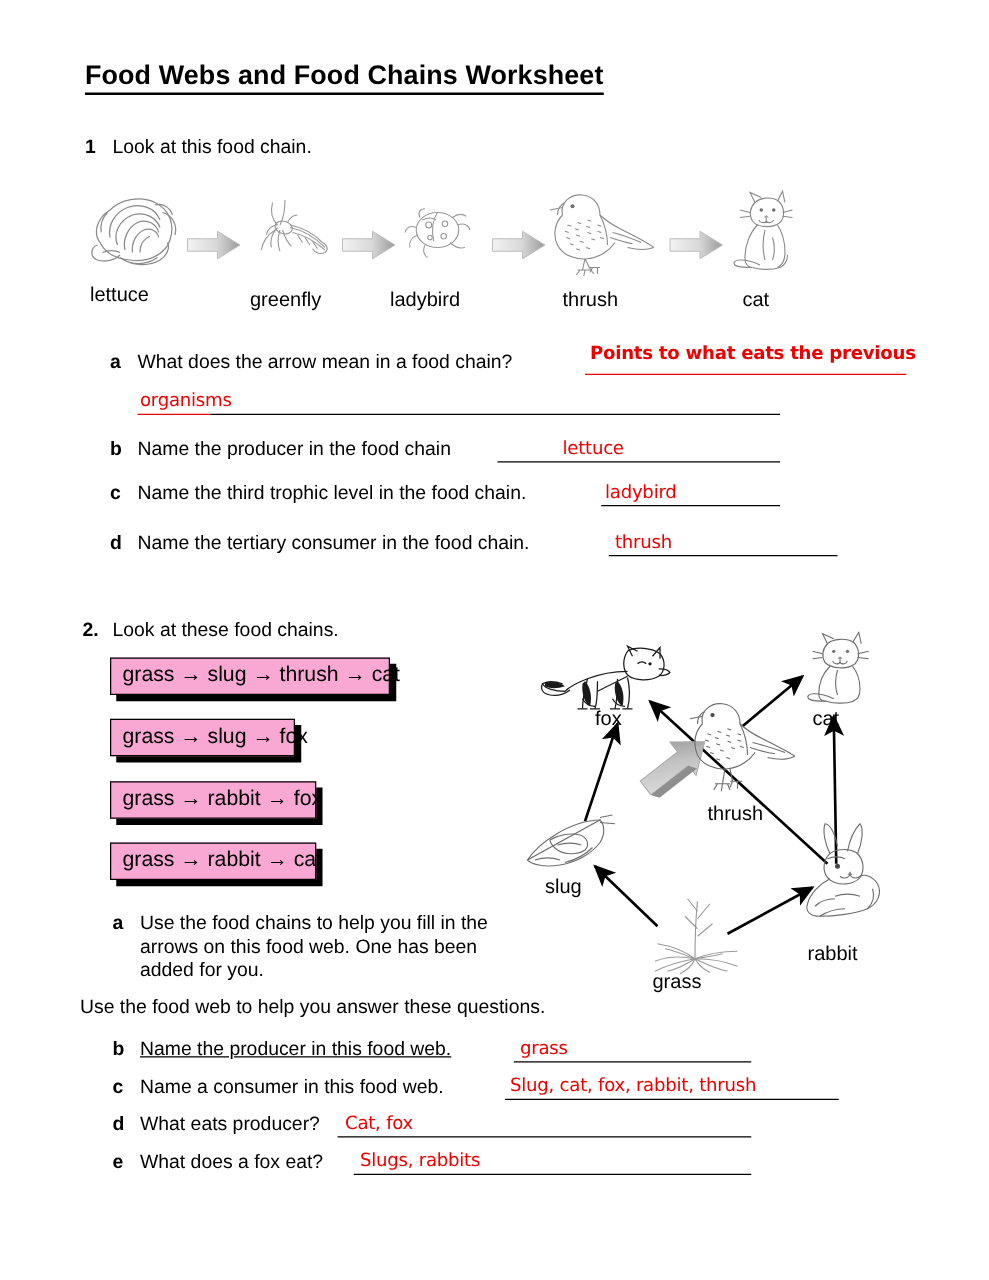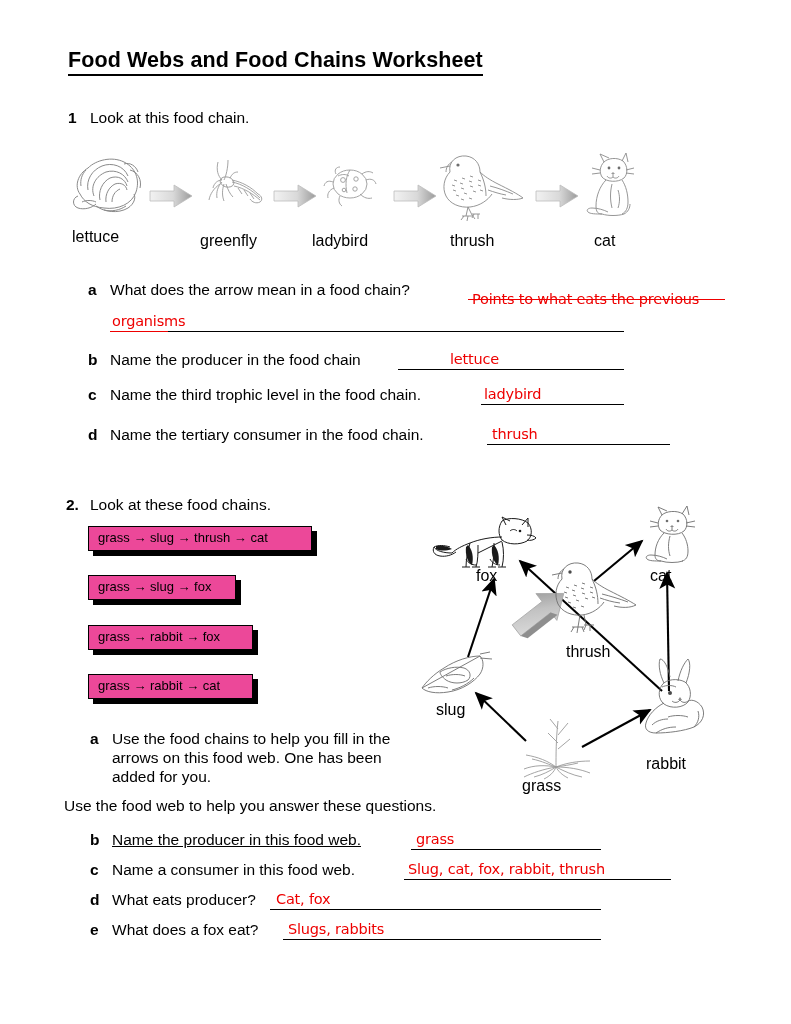--- a/index.html
+++ b/index.html
@@ -78,24 +78,24 @@
     white-space: nowrap;
   }
   .gray-arrow {
     position: absolute;
   }
 
   
   .chainbox {
     position: absolute;
     box-sizing: border-box;
-    background: #ec4899;
+    background: #f9a8d4;
     border: 1.4px solid #000000;
     box-shadow: 5px 5px 0 0 #000000;
-    font-size: 13px;
+    font-size: 17px;
     padding: 4px 9px 5px 9px;
     white-space: nowrap;
     line-height: 1.1;
   }
 
   
   .webwrap {
     position: absolute;
     left: 410px;
     top: 505px;
@@ -282,21 +282,21 @@
 
   <div class="chainlabel" style="left:72px; top:228px;">lettuce</div>
   <div class="chainlabel" style="left:200px; top:232px;">greenfly</div>
   <div class="chainlabel" style="left:312px; top:232px;">ladybird</div>
   <div class="chainlabel" style="left:450px; top:232px;">thrush</div>
   <div class="chainlabel" style="left:594px; top:232px;">cat</div>
 
   <div class="qletter" style="left:88px; top:281px;">a</div>
   <div class="qtext" style="left:110px; top:281px;">What does the arrow mean in a food chain?</div>
   <div class="rule red" style="left:468px; top:299px; width:257px;"></div>
-  <div class="answer" style="left:472px; top:291px;">Points to what eats the previous</div>
+  <div class="answer" style="left:472px; top:275px;font-weight:bold;">Points to what eats the previous</div>
   <div class="rule red" style="left:110px; top:331px; width:58px;"></div>
   <div class="rule" style="left:168px; top:331px; width:456px;"></div>
   <div class="answer" style="left:112px; top:313px;">organisms</div>
 
   <div class="qletter" style="left:88px; top:351px;">b</div>
   <div class="qtext" style="left:110px; top:351px;">Name the producer in the food chain</div>
   <div class="rule" style="left:398px; top:369px; width:226px;"></div>
   <div class="answer" style="left:450px; top:351px;">lettuce</div>
 
   <div class="qletter" style="left:88px; top:386px;">c</div>

